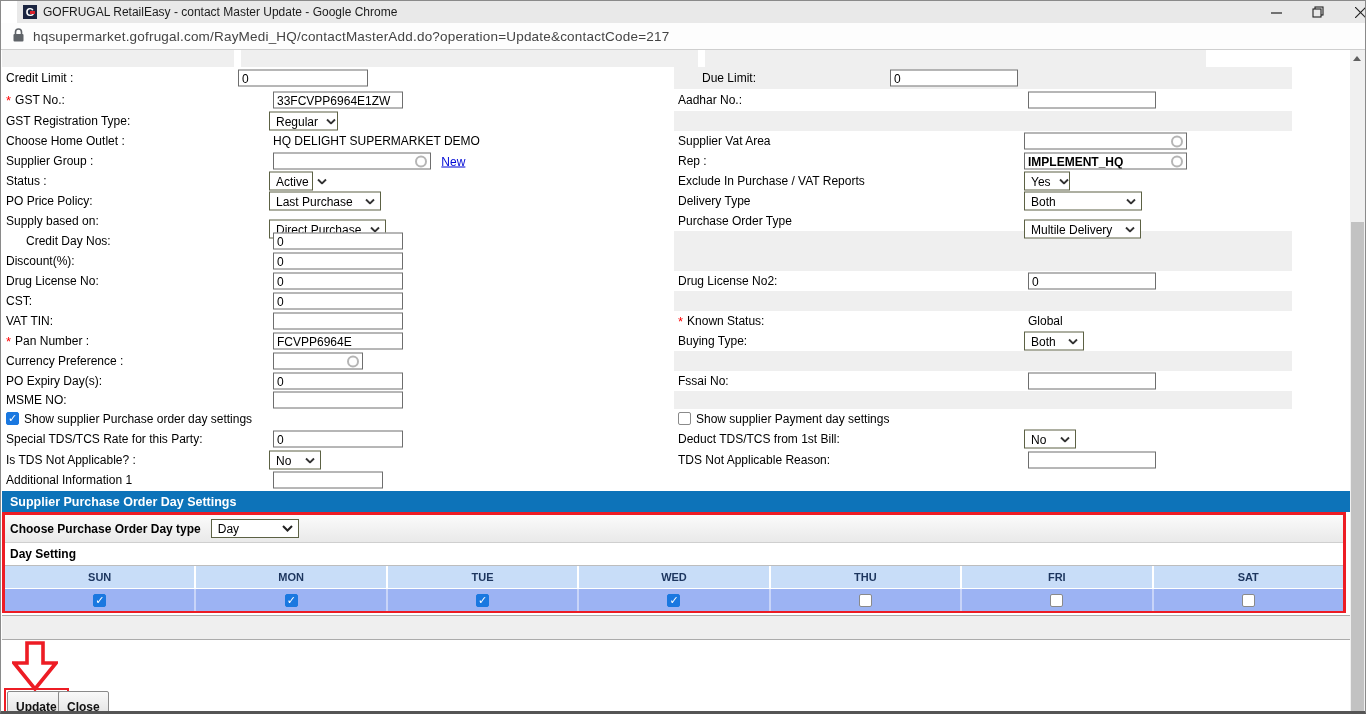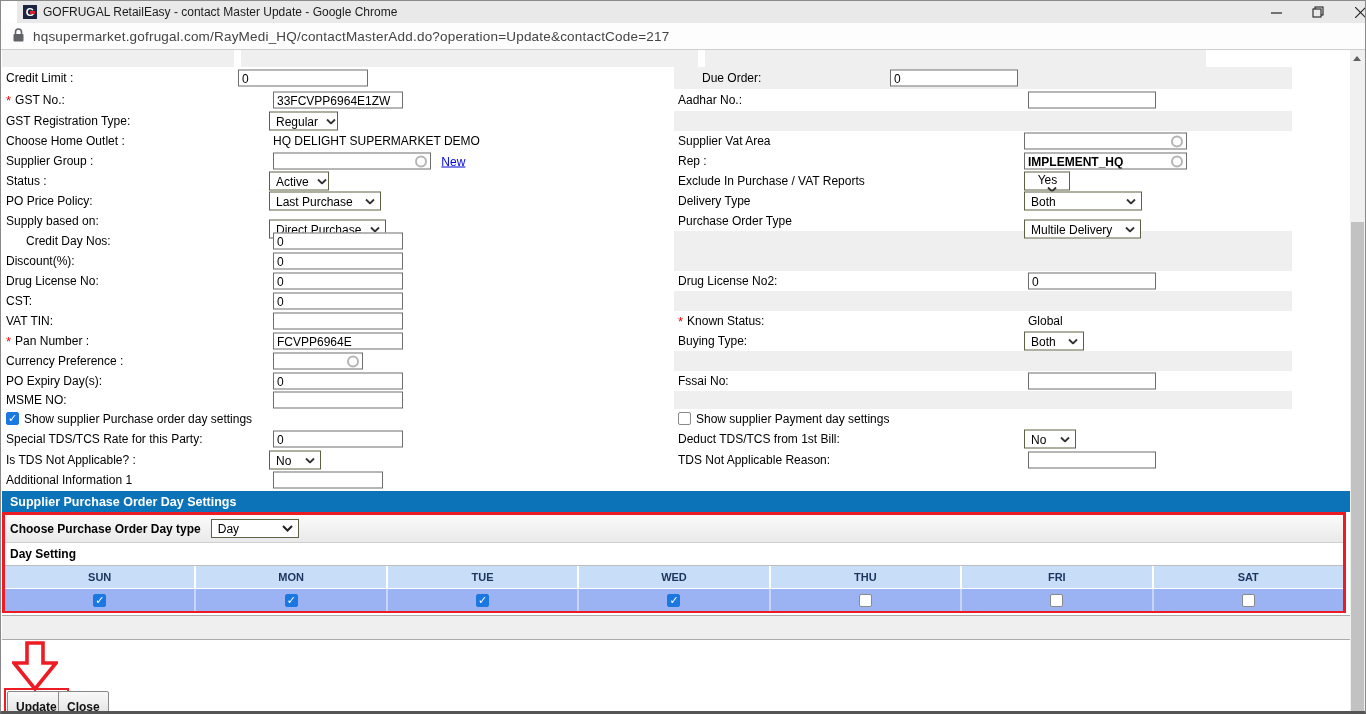--- a/index.html
+++ b/index.html
@@ -47,22 +47,22 @@
   .ti { height:17px; border:1px solid #6e6e6e; background:#fff; font-family:inherit; font-size:12px; padding:0 3px; }
   .w130{width:130px;} .w128{width:128px;} .w110{width:110px;} 
   .lookup { position:relative; display:inline-block; }
   .lookup .ti { padding-right:18px; }
   .ring { position:absolute; right:4px; top:50%; transform:translateY(-50%); width:12px; height:12px; border:2px solid #b5b5b5; border-radius:50%; }
   .lk158 .ti{width:158px;} .lk90 .ti{width:90px;} .lk163 .ti{width:163px;}
   .bold { font-weight:bold; }
 
   .sel { height:19px; border:1px solid #5c6144; background:#fff; display:inline-flex; align-items:center; justify-content:space-between; padding:0 5px 0 6px; }
   .sel .chev { margin-left:8px; display:flex; }
-  .s75{width:69px;} .s58{width:60px;justify-content:space-between;} .s112{width:112px;} .s103{width:117px;margin-top:16px;}
-  .s52{width:52px;} .s46{width:46px;flex-direction:column;} .s118{width:118px;} .s60{width:60px;} .s88{width:88px;}
+  .s75{width:69px;} .s58{width:44px;justify-content:space-between;} .s112{width:112px;} .s103{width:117px;margin-top:16px;}
+  .s52{width:52px;} .s46{width:46px;} .s118{width:118px;} .s60{width:60px;} .s88{width:88px;}
 
   .link { color:#0009d6; text-decoration:underline; }
   .static-val { white-space:nowrap; }
 
   .cb { display:inline-block; width:13px; height:13px; border:1px solid #8a8a8a; background:#fff; border-radius:2px; vertical-align:-2px; position:relative; }
   .cb.on { background:#1a78e0; border-color:#1a78e0; }
   .cb.on::after { content:"✓"; position:absolute; left:1px; top:-1px; color:#fff; font-size:11px; font-weight:bold; }
   .cb-lbl { margin-left:5px; }
 
   
@@ -250,21 +250,21 @@
           </span></span>
     </div>
     <div class="row h18">
       <span class="lbl">Additional Information 1</span>
       <span class="ctl cB"><input class="ti w110" value="" style=""></span>
     </div>
   </div>
 
   <div class="half half-right">
     <div class="row h22 gray">
-      <span class="lbl ind">Due Order:</span>
+      <span class="lbl ind">Due Limit:</span>
       <span class="ctl rA"><input class="ti w128" value="0" style=""></span>
     </div>
     <div class="row h22">
       <span class="lbl">Aadhar No.:</span>
       <span class="ctl rB"><input class="ti w128" value="" style=""></span>
     </div>
     <div class="row gray"></div>
     <div class="row">
       <span class="lbl">Supplier Vat Area</span>
       <span class="ctl rC"><span class="lookup lk163"><input class="ti" value="" style=""><span class="ring"></span></span></span>

